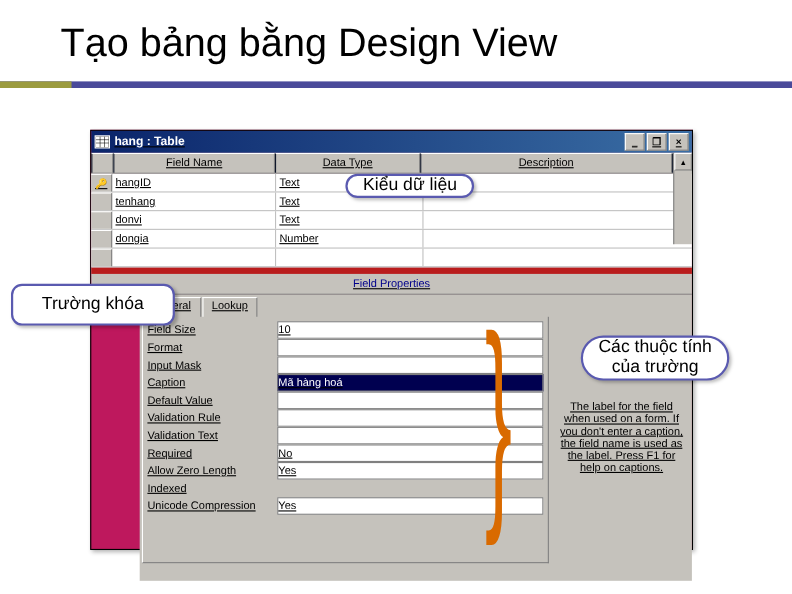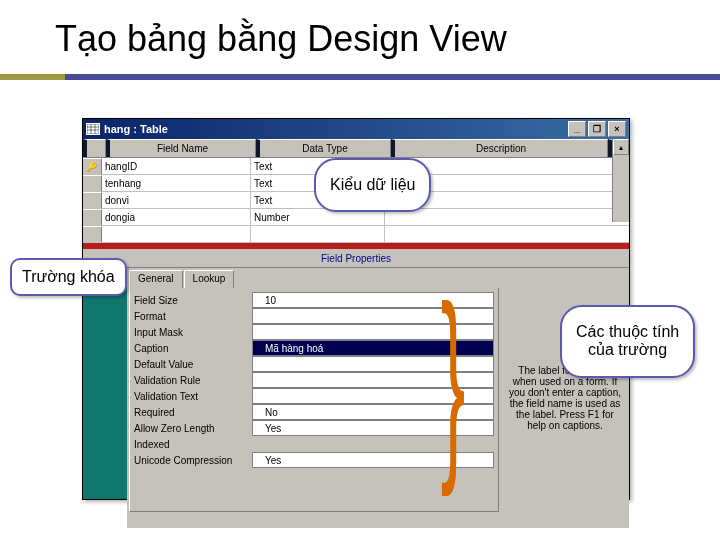--- a/index.html
+++ b/index.html
@@ -36,23 +36,24 @@
     width: 65px;
     height: 6px;
     background: #9b9b3f;
   }
   .access-window {
     position: absolute;
     top: 118px;
     left: 82px;
     width: 546px;
     height: 380px;
-    background: #0f766e;
+    background: #be185d;
     border: 1px solid #000;
     box-shadow: 2px 2px 4px rgba(0,0,0,0.3);
+    text-decoration: underline;
   }
   .titlebar {
     height: 20px;
     background: linear-gradient(to right, #0a246a, #3a6ea5);
     color: #fff;
     display: flex;
     align-items: center;
     padding: 0 3px;
     font-size: 11px;
     font-weight: bold;
@@ -85,21 +86,21 @@
   .grid-header {
     display: flex;
     height: 18px;
     background: #c5c2bc;
     border-bottom: 1px solid #808080;
     font-size: 10px;
   }
   .gh-cell {
     border-right: 1px solid #808080;
     border-top: 1px solid #fff;
-    border-left: 4px solid #0f172a;
+    border-left: 1px solid #0f172a;
     display: flex;
     align-items: center;
     justify-content: center;
   }
   .gh-sel { width: 18px; }
   .gh-field { width: 145px; }
   .gh-type { width: 130px; }
   .gh-desc { flex: 1; }
   .gh-scroll { width: 16px; }
   .grid-rows {
@@ -213,21 +214,21 @@
   .prop-row {
     display: flex;
     height: 16px;
     align-items: center;
   }
   .prop-label { width: 118px; }
   .prop-val {
     flex: 1;
     background: #fff;
     height: 14px;
-    padding-left: 12px;
+    padding-left: 0;
     display: flex;
     align-items: center;
     border: 1px solid #808080;
   }
   .prop-val.dark { background: #000050; color: #fff; }
   .props-right {
     flex: 1;
     padding: 20px 0;
     font-size: 10px;
     color: #000;
@@ -235,21 +236,21 @@
     display: flex;
     flex-direction: column;
     justify-content: center;
     position: relative;
   }
   .callout {
     position: absolute;
     background: #fff;
     border: 2px solid #5a5ab0;
     border-radius: 22px;
-    padding: 16px 14px;
+    padding: 0 14px;
     font-size: 16px;
     text-align: center;
     z-index: 20;
     box-shadow: 2px 2px 3px rgba(0,0,0,0.25);
   }
   .brace {
     position: absolute;
     color: #d96a00;
     font-size: 210px;
     line-height: 200px;
@@ -386,18 +387,18 @@
       </div>
     </div>
     <div class="props-right">
       <div style="padding:0 6px;">The label for the field when used on a form. If you don't enter a caption, the field name is used as the label. Press F1 for help on captions.</div>
     </div>
   </div>
 </div>
 
 <div class="callout" style="top:158px; left:314px;">Kiểu dữ liệu</div>
 
-<div class="callout" style="top:258px; left:10px; border-radius:10px; padding:8px 10px;">Trường khóa</div>
-
-<div class="callout" style="top:305px; left:560px; white-space:pre-line; line-height:1.15;">Các thuộc tính
+<div class="callout" style="top:258px; left:10px; border-radius:10px; padding:8px 26px;">Trường khóa</div>
+
+<div class="callout" style="top:305px; left:528px; white-space:pre-line; line-height:1.15;">Các thuộc tính
 của trường</div>
 
 <div class="brace" style="top:280px; left:418px;">}</div>
 
 </body></html>

